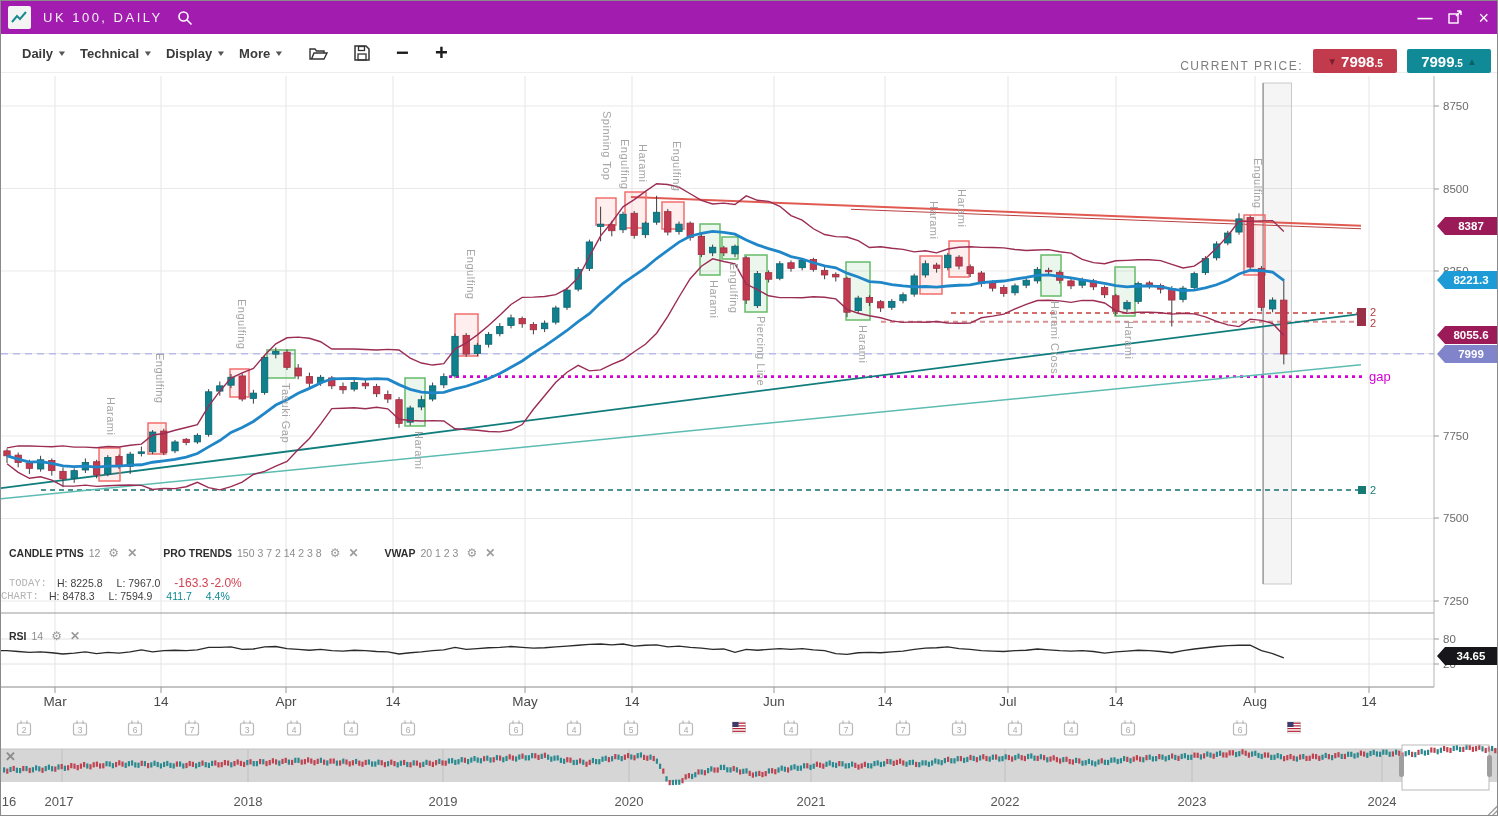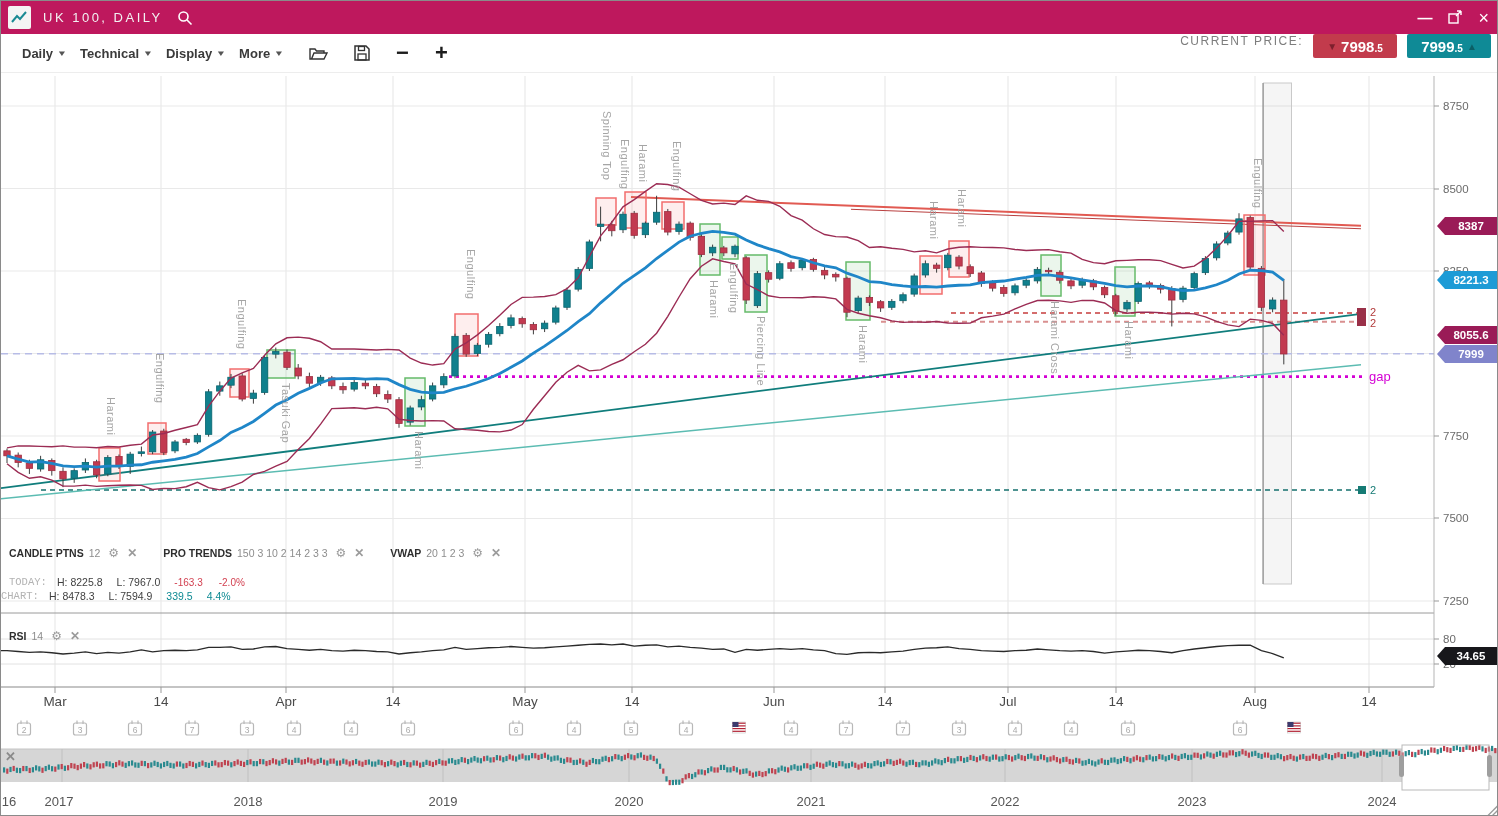--- a/index.html
+++ b/index.html
@@ -1,46 +1,46 @@
 <!DOCTYPE html>
 <html><head>
 <meta charset="utf-8">
 <style>
   * { margin:0; padding:0; box-sizing:border-box; }
   html,body { font-family:"Liberation Sans", sans-serif; background:#fff; }
   #window { position:relative; width:1498px; height:816px; background:#fff; overflow:hidden; border:1px solid #8a8a8a; }
   
-  #topbar { position:absolute; left:0; top:0; width:100%; height:33px; background:#be185d; display:flex; align-items:center; }
+  #topbar { position:absolute; left:0; top:0; width:100%; height:33px; background:#a21caf; display:flex; align-items:center; }
   #app-logo { width:23px; height:23px; background:#f4f4f4; border-radius:2px; margin-left:7px; display:flex; align-items:center; justify-content:center; }
   #title { color:#f2f2f2; font-size:13px; letter-spacing:2.5px; margin-left:12px; font-weight:400; }
   #search { margin-left:14px; display:flex; align-items:center; cursor:pointer; }
   #win-controls { position:absolute; right:8px; top:0; height:33px; display:flex; align-items:center; gap:16px; }
   .winbtn { color:#fff; font-size:15px; cursor:pointer; line-height:1; }
   
   #toolbar { position:absolute; left:0; top:33px; width:100%; height:39px; background:#fff; border-bottom:1px solid #ededed; display:flex; align-items:center; }
   .menu { display:flex; align-items:center; gap:5px; margin-left:14px; cursor:pointer; font-size:13px; font-weight:700; color:#3a3a3a; }
   .menu:first-child { margin-left:21px; }
   .caret { font-size:8px; color:#555; transform:scaleX(1.3); }
   .tbicon { margin-left:26px; cursor:pointer; display:flex; align-items:center; color:#3a3a3a; }
   .tbtext { font-size:22px; font-weight:700; color:#1c1c1c; line-height:0.8; }
-  #price-cluster { position:absolute; right:6px; top:0; height:39px; display:flex; align-items:flex-start; gap:10px; }
+  #price-cluster { position:absolute; right:6px; top:0; height:39px; display:flex; align-items:flex-end; gap:10px; }
   #cp-label { font-size:12px; color:#7d7d7d; letter-spacing:1.5px; }
   .price-badge { width:84px; height:24px; border-radius:2px; color:#fff; font-size:15px; font-weight:700; display:flex; align-items:center; justify-content:center; gap:4px; }
   .price-badge .frac { font-size:10px; margin-top:5px; }
   .arr { font-size:10px; }
   
   .ovl { position:absolute; display:flex; align-items:center; white-space:nowrap; z-index:5; }
   .ind-name { font-size:10.5px; font-weight:700; color:#2e2e2e; }
   .ind-par  { font-size:10.5px; color:#8d8d8d; margin-left:5px; }
   .gear { font-size:12px; color:#9b9b9b; margin-left:8px; cursor:pointer; line-height:1; }
   .xico { font-size:12px; font-weight:700; color:#9b9b9b; margin-left:8px; cursor:pointer; line-height:1; }
   .ind-group { display:flex; align-items:center; margin-right:26px; }
   .stat-lab { font-size:10.5px; color:#b3b3b3; width:48px;font-family:Liberation Mono, monospace; }
   .stat-val { font-size:10.5px; color:#3f3f3f; margin-right:14px; }
-  .stat-neg { font-size:10px; color:#d23f4f; margin-right:16px; }
+  .stat-neg { font-size:12px; color:#d23f4f; margin-right:2px; }
   .stat-pos { font-size:10.5px; color:#0d8a93; margin-right:14px; }
   #nav-close { position:absolute; left:4px; top:748px; font-size:13px; font-weight:700; color:#8a8a8a; cursor:pointer; z-index:6; }
   svg text { font-family:"Liberation Sans", sans-serif; }
   #chart-svg { position:absolute; left:0; top:0; }
 </style>
 </head>
 <body>
 
 <div id="window">
 
@@ -1148,21 +1148,21 @@
 
   <div class="ovl" style="left:8px; top:546px;">
     <div class="ind-group">
       <span class="ind-name">CANDLE PTNS</span>
       <span class="ind-par">12</span>
       <span class="gear">⚙</span>
       <span class="xico">✕</span>
     </div>
     <div class="ind-group">
       <span class="ind-name">PRO TRENDS</span>
-      <span class="ind-par">150 3 10 2 14 2 3 3</span>
+      <span class="ind-par">150 3 7 2 14 2 3 8</span>
       <span class="gear">⚙</span>
       <span class="xico">✕</span>
     </div>
     <div class="ind-group">
       <span class="ind-name">VWAP</span>
       <span class="ind-par">20 1 2 3</span>
       <span class="gear">⚙</span>
       <span class="xico">✕</span>
     </div>
   </div>
@@ -1170,21 +1170,21 @@
     <span class="stat-lab">TODAY:</span>
     <span class="stat-val"><span>H:</span> <span>8225.8</span></span>
     <span class="stat-val"><span>L:</span> <span>7967.0</span></span>
     <span class="stat-neg">-163.3</span>
     <span class="stat-neg">-2.0%</span>
   </div>
   <div class="ovl" style="left:0; top:589px;">
     <span class="stat-lab">CHART:</span>
     <span class="stat-val"><span>H:</span> <span>8478.3</span></span>
     <span class="stat-val"><span>L:</span> <span>7594.9</span></span>
-    <span class="stat-pos">339.5</span>
+    <span class="stat-pos">411.7</span>
     <span class="stat-pos">4.4%</span>
   </div>
   <div class="ovl" style="left:8px; top:629px;">
     <span class="ind-name">RSI</span>
     <span class="ind-par">14</span>
     <span class="gear">⚙</span>
     <span class="xico">✕</span>
   </div>
   <div id="nav-close">✕</div>
 </div>

